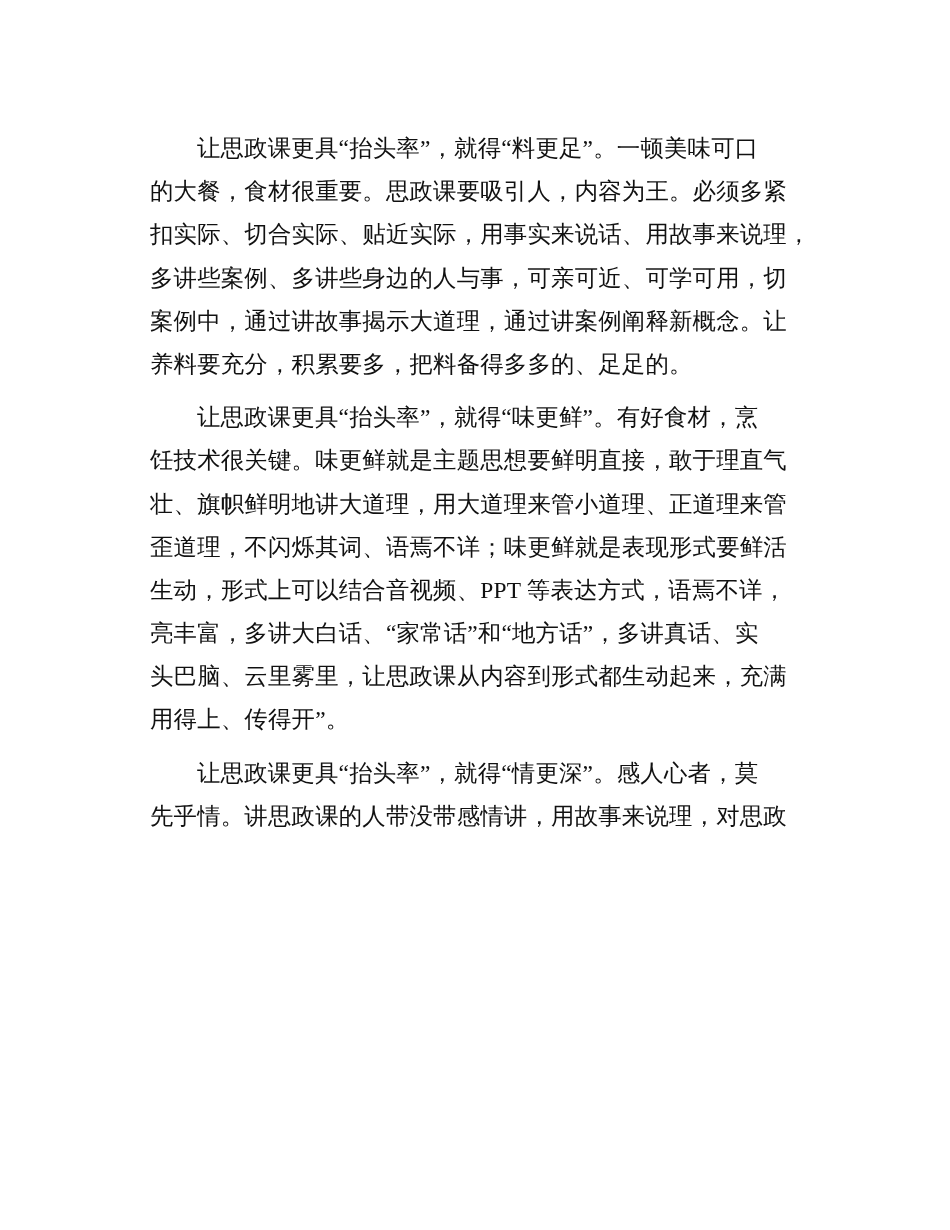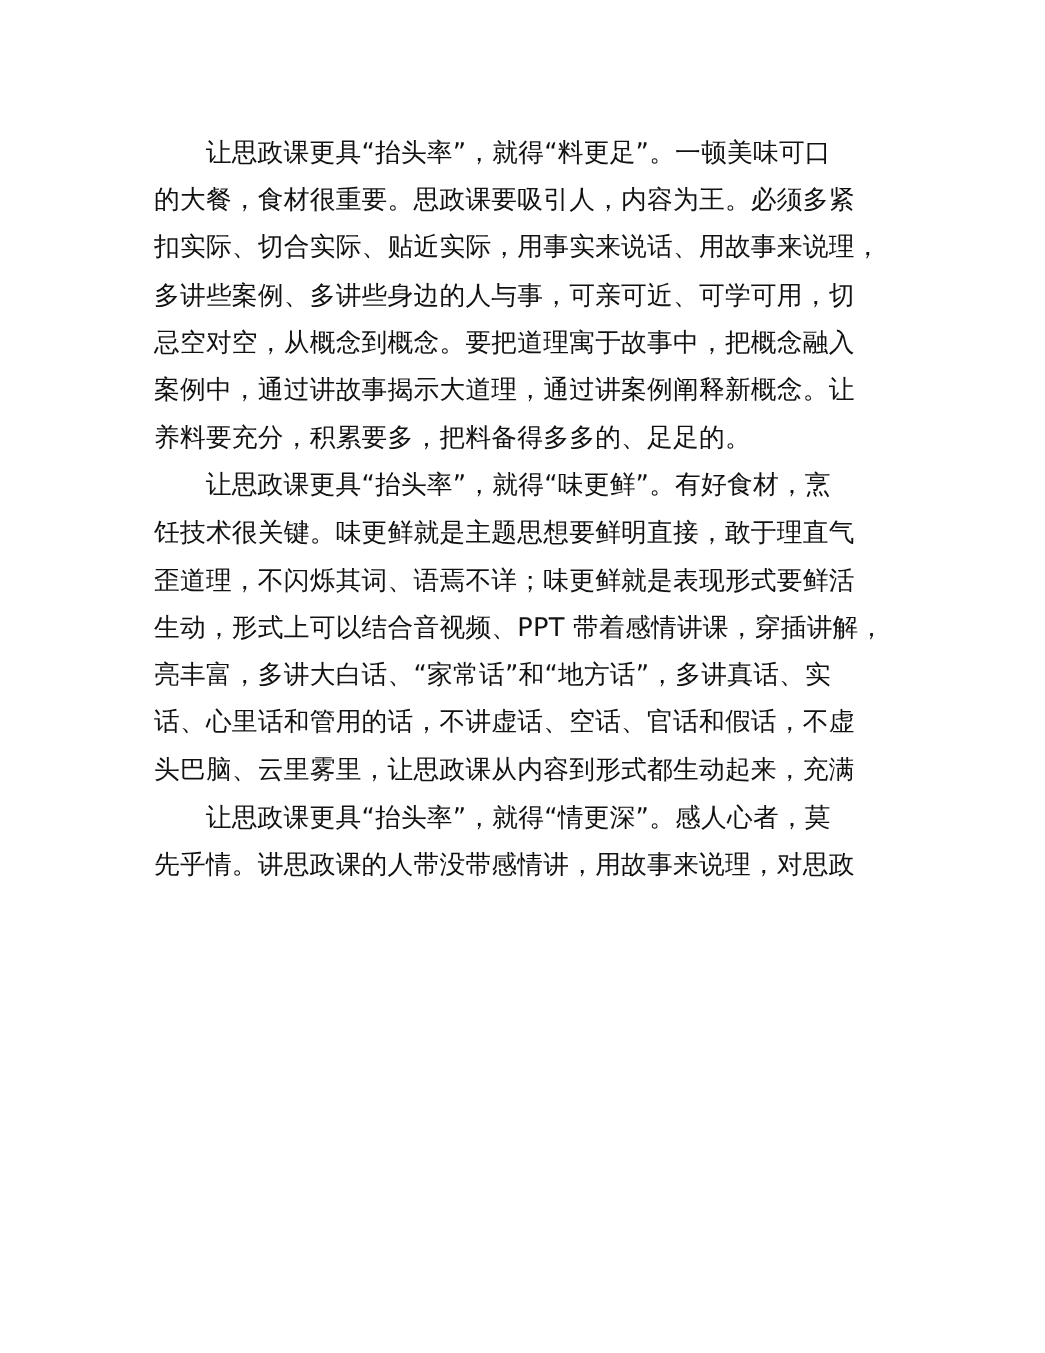--- a/index.html
+++ b/index.html
@@ -23,22 +23,23 @@
       height: 1230px;
       background: #ffffff;
     }
     .content {
       position: absolute;
       left: 140px;
       top: 117px;
       width: 700px;
     }
     .para {
-      margin: 0;
+      margin: 10px;
       padding: 0;
+      font-family: Liberation Serif, serif;
     }
     .line {
       display: block;
       height: 43.2px;
       line-height: 43.2px;
       font-size: 23.4px;
       white-space: nowrap;
       letter-spacing: 0.2px;
     }
     .line.indent {
@@ -49,33 +50,33 @@
 <body>
 
 <div class="page">
   <div class="content">
 
     <div class="para">
       <span class="line indent">让思政课更具“抬头率”，就得“料更足”。一顿美味可口</span>
       <span class="line">的大餐，食材很重要。思政课要吸引人，内容为王。必须多紧</span>
       <span class="line">扣实际、切合实际、贴近实际，用事实来说话、用故事来说理，</span>
       <span class="line">多讲些案例、多讲些身边的人与事，可亲可近、可学可用，切</span>
-      <span class="line">忌空对空，从概念到概念。要把道理寓于故事中，把概念融入</span>
       <span class="line">案例中，通过讲故事揭示大道理，通过讲案例阐释新概念。让</span>
       <span class="line">养料要充分，积累要多，把料备得多多的、足足的。</span>
     </div>
 
     <div class="para">
       <span class="line indent">让思政课更具“抬头率”，就得“味更鲜”。有好食材，烹</span>
       <span class="line">饪技术很关键。味更鲜就是主题思想要鲜明直接，敢于理直气</span>
+      <span class="line">壮、旗帜鲜明地讲大道理，用大道理来管小道理、正道理来管</span>
       <span class="line">歪道理，不闪烁其词、语焉不详；味更鲜就是表现形式要鲜活</span>
-      <span class="line">生动，形式上可以结合音视频、PPT 带着感情讲课，穿插讲解，</span>
+      <span class="line">生动，形式上可以结合音视频、PPT 等表达方式，语焉不详，</span>
       <span class="line">亮丰富，多讲大白话、“家常话”和“地方话”，多讲真话、实</span>
-      <span class="line">话、心里话和管用的话，不讲虚话、空话、官话和假话，不虚</span>
       <span class="line">头巴脑、云里雾里，让思政课从内容到形式都生动起来，充满</span>
+      <span class="line">用得上、传得开”。</span>
     </div>
 
     <div class="para">
       <span class="line indent">让思政课更具“抬头率”，就得“情更深”。感人心者，莫</span>
       <span class="line">先乎情。讲思政课的人带没带感情讲，用故事来说理，对思政</span>
     </div>
 
   </div>
 </div>
 

